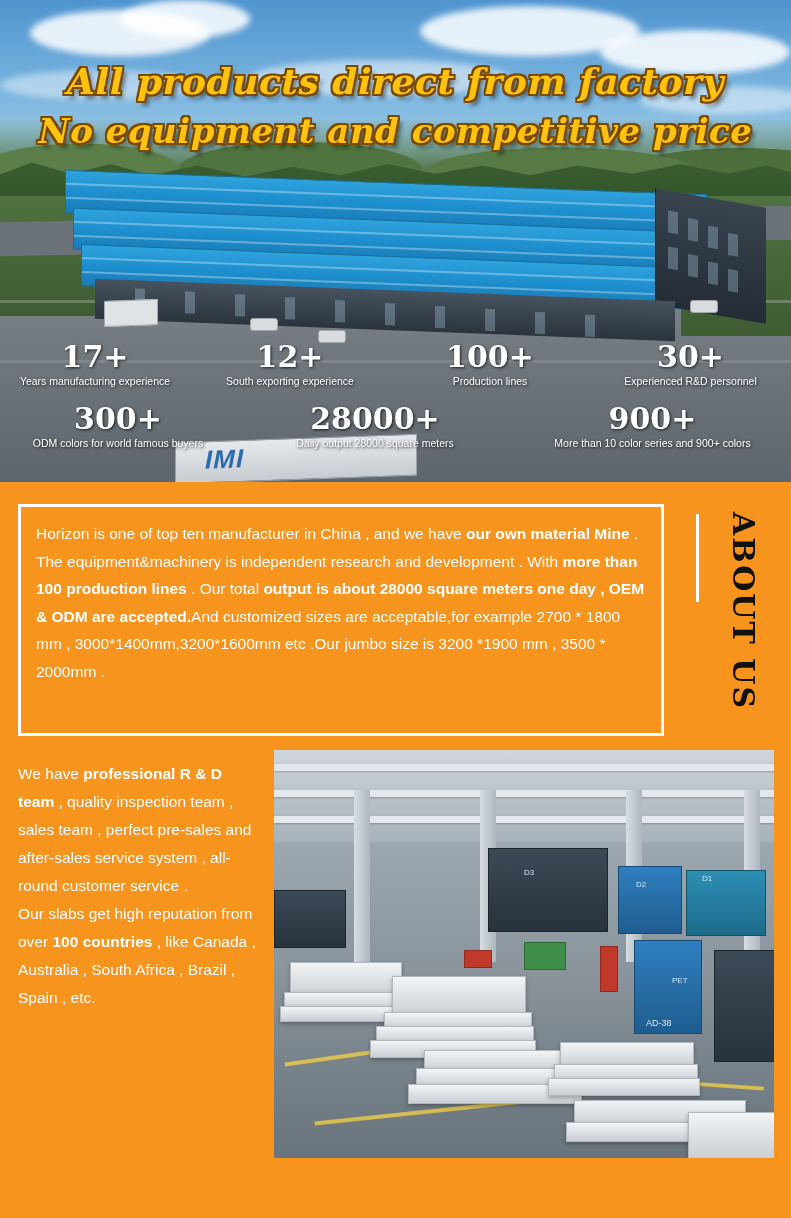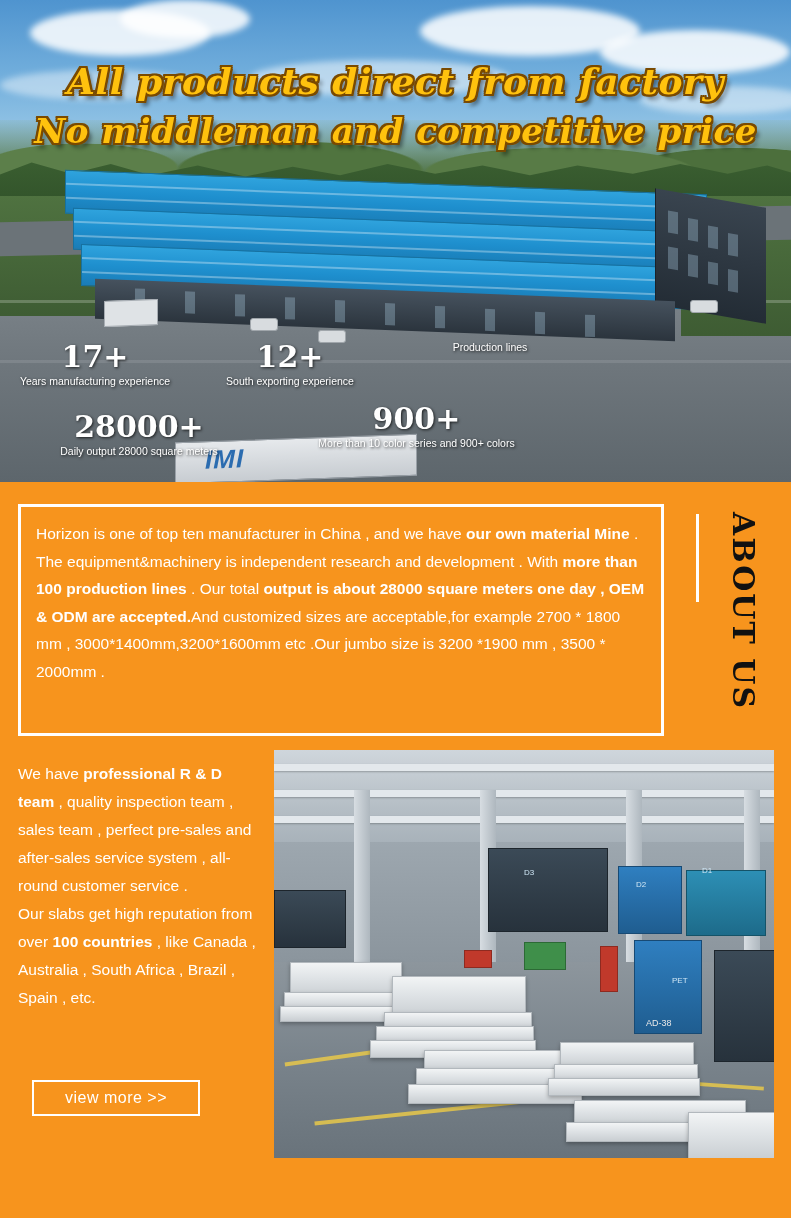--- a/index.html
+++ b/index.html
@@ -213,21 +213,21 @@
     line-height: 14px;
     color: #ffffff;
     text-shadow: 1px 1px 3px rgba(0,0,0,.85);
     white-space: nowrap;
   }
   .row1 .s1 { width: 190px; }
   .row1 .s2 { width: 200px; text-align: center; }
   .row1 .s3 { width: 200px; }
   .row1 .s4 { width: 201px; }
   .row2 .s1 { width: 236px; }
-  .row2 .s2 { width: 278px; margin-top: 8px; }
+  .row2 .s2 { width: 278px; }
   .row2 .s3 { width: 277px; }
 
   
   .about {
     position: relative;
     width: 791px;
     height: 736px;
     background: #f7941d;
     overflow: hidden;
   }
@@ -422,38 +422,47 @@
   <div class="small-truck"></div>
   <div class="car" style="left:250px;top:318px;"></div>
   <div class="car" style="left:318px;top:330px;"></div>
   <div class="car" style="left:690px;top:300px;"></div>
 
   <div class="trailer"></div>
   <div class="trailer-txt">IMI</div>
 
   <div class="hero-title">
     <div class="hero-line">All products direct from factory</div>
-    <div class="hero-line second">No middleman and competitive price</div>
+    <div class="hero-line second">No equipment and competitive price</div>
   </div>
 
   <div class="stats">
     <div class="stats-row row1">
       <div class="stat s1">
         <div class="num">17+</div>
         <div class="lbl">Years manufacturing experience</div>
       </div>
       <div class="stat s2">
         <div class="num">12+</div>
         <div class="lbl">South exporting experience</div>
       </div>
       <div class="stat s3">
+        <div class="num">100+</div>
         <div class="lbl">Production lines</div>
       </div>
+      <div class="stat s4">
+        <div class="num">30+</div>
+        <div class="lbl">Experienced R&amp;D personnel</div>
+      </div>
     </div>
     <div class="stats-row row2">
+      <div class="stat s1">
+        <div class="num">300+</div>
+        <div class="lbl">ODM colors for world famous buyers</div>
+      </div>
       <div class="stat s2">
         <div class="num">28000+</div>
         <div class="lbl">Daily output 28000 square meters</div>
       </div>
       <div class="stat s3">
         <div class="num">900+</div>
         <div class="lbl">More than 10 color series and 900+ colors</div>
       </div>
     </div>
   </div>
@@ -464,21 +473,20 @@
   <div class="about-box"></div>
   <div class="about-text" id="about-paragraph"><span>Horizon is one of top ten manufacturer in China , and we have </span><b>our own material Mine</b><span> . The equipment&amp;machinery is independent research and development . With </span><b>more than 100 production lines</b><span> . Our total </span><b>output is about 28000 square meters one day , OEM &amp; ODM are accepted.</b><span>And customized sizes are acceptable,for example 2700 * 1800 mm , 3000*1400mm,3200*1600mm etc .Our jumbo size is 3200 *1900 mm , 3500 * 2000mm .</span></div>
 
   <div class="about-us-bar"></div>
   <div class="about-us-vert">
     <span class="txt">ABOUT US</span>
   </div>
 
   <div class="lower-text" id="about-lower"><span>We have </span><b>professional R &amp; D team</b><span> , quality inspection team , sales team , perfect pre-sales and after-sales service system , all-round customer service .</span><span></span><br><span>Our slabs get high reputation from over </span><b>100 countries</b><span> , like Canada , Australia , South Africa , Brazil , Spain , etc.</span></div>
 
-  <div class="view-more">view more  &gt;&gt;</div>
 
   <div class="photo">
     <div class="ph-ceiling"></div>
     <div class="ph-beam" style="top:14px;"></div>
     <div class="ph-beam" style="top:40px;"></div>
     <div class="ph-beam" style="top:66px;"></div>
     <div class="ph-wall"></div>
     <div class="ph-col" style="left:80px;"></div>
     <div class="ph-col" style="left:206px;"></div>
     <div class="ph-col" style="left:352px;"></div>
@@ -486,21 +494,21 @@
     <div class="ph-floor"></div>
     <div class="ph-floorline" style="left:10px; top:300px; width:180px; transform:rotate(-8deg);"></div>
     <div class="ph-floorline" style="left:40px; top:360px; width:220px; transform:rotate(-6deg);"></div>
     <div class="ph-floorline" style="left:300px; top:330px; width:190px; transform:rotate(4deg);"></div>
 
     <div class="machine" style="left:214px; top:98px; width:118px; height:82px;"></div>
     <div class="mach-label" style="left:250px; top:118px;">D3</div>
     <div class="machine blue" style="left:344px; top:116px; width:62px; height:66px;"></div>
     <div class="mach-label" style="left:362px; top:130px;">D2</div>
     <div class="machine teal" style="left:412px; top:120px; width:78px; height:64px;"></div>
-    <div class="mach-label" style="left:428px; top:116px;">D1</div>
+    <div class="mach-label" style="left:428px; top:124px;">D1</div>
     <div class="machine" style="left:0px; top:140px; width:70px; height:56px;"></div>
     <div class="machine blue" style="left:360px; top:190px; width:66px; height:92px;"></div>
     <div class="mach-label" style="left:398px; top:226px;">PET</div>
     <div class="machine" style="left:440px; top:200px; width:60px; height:110px;"></div>
     <div class="red-box" style="left:326px; top:196px; width:16px; height:44px;"></div>
     <div class="green-box" style="left:250px; top:192px; width:40px; height:26px;"></div>
     <div class="red-box" style="left:190px; top:200px; width:26px; height:16px;"></div>
 
     <div class="slab" style="left:16px;  top:212px; width:110px; height:34px;"></div>
     <div class="slab" style="left:10px;  top:242px; width:124px; height:16px;"></div>

